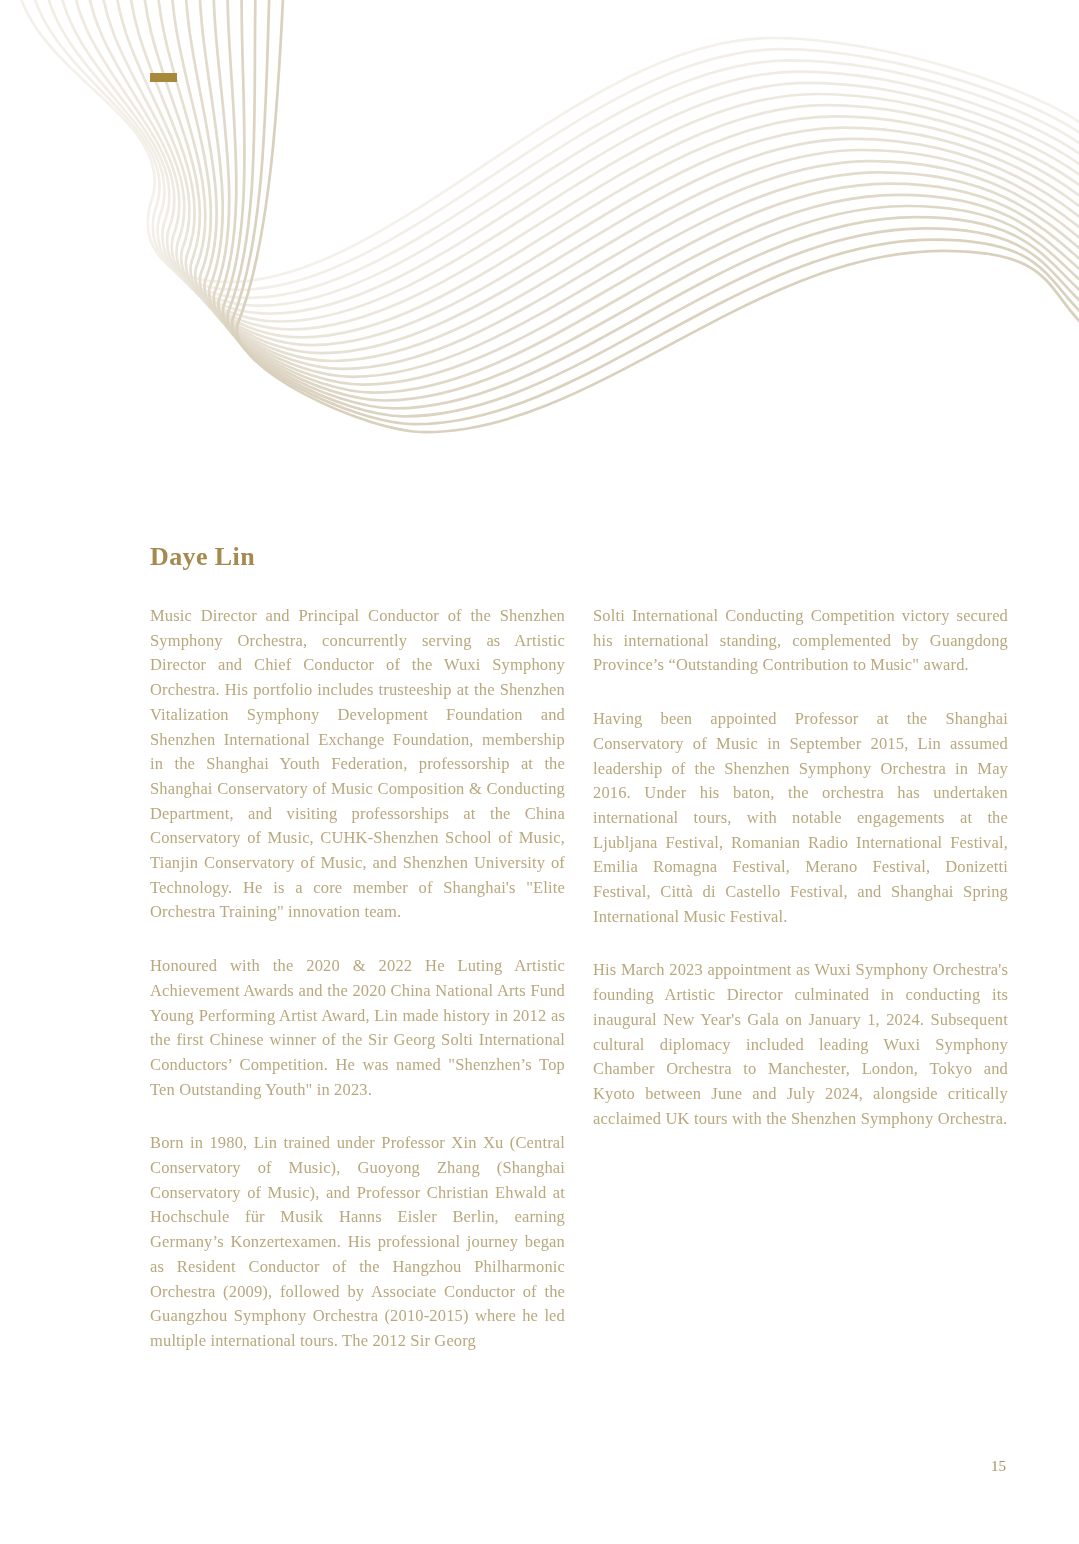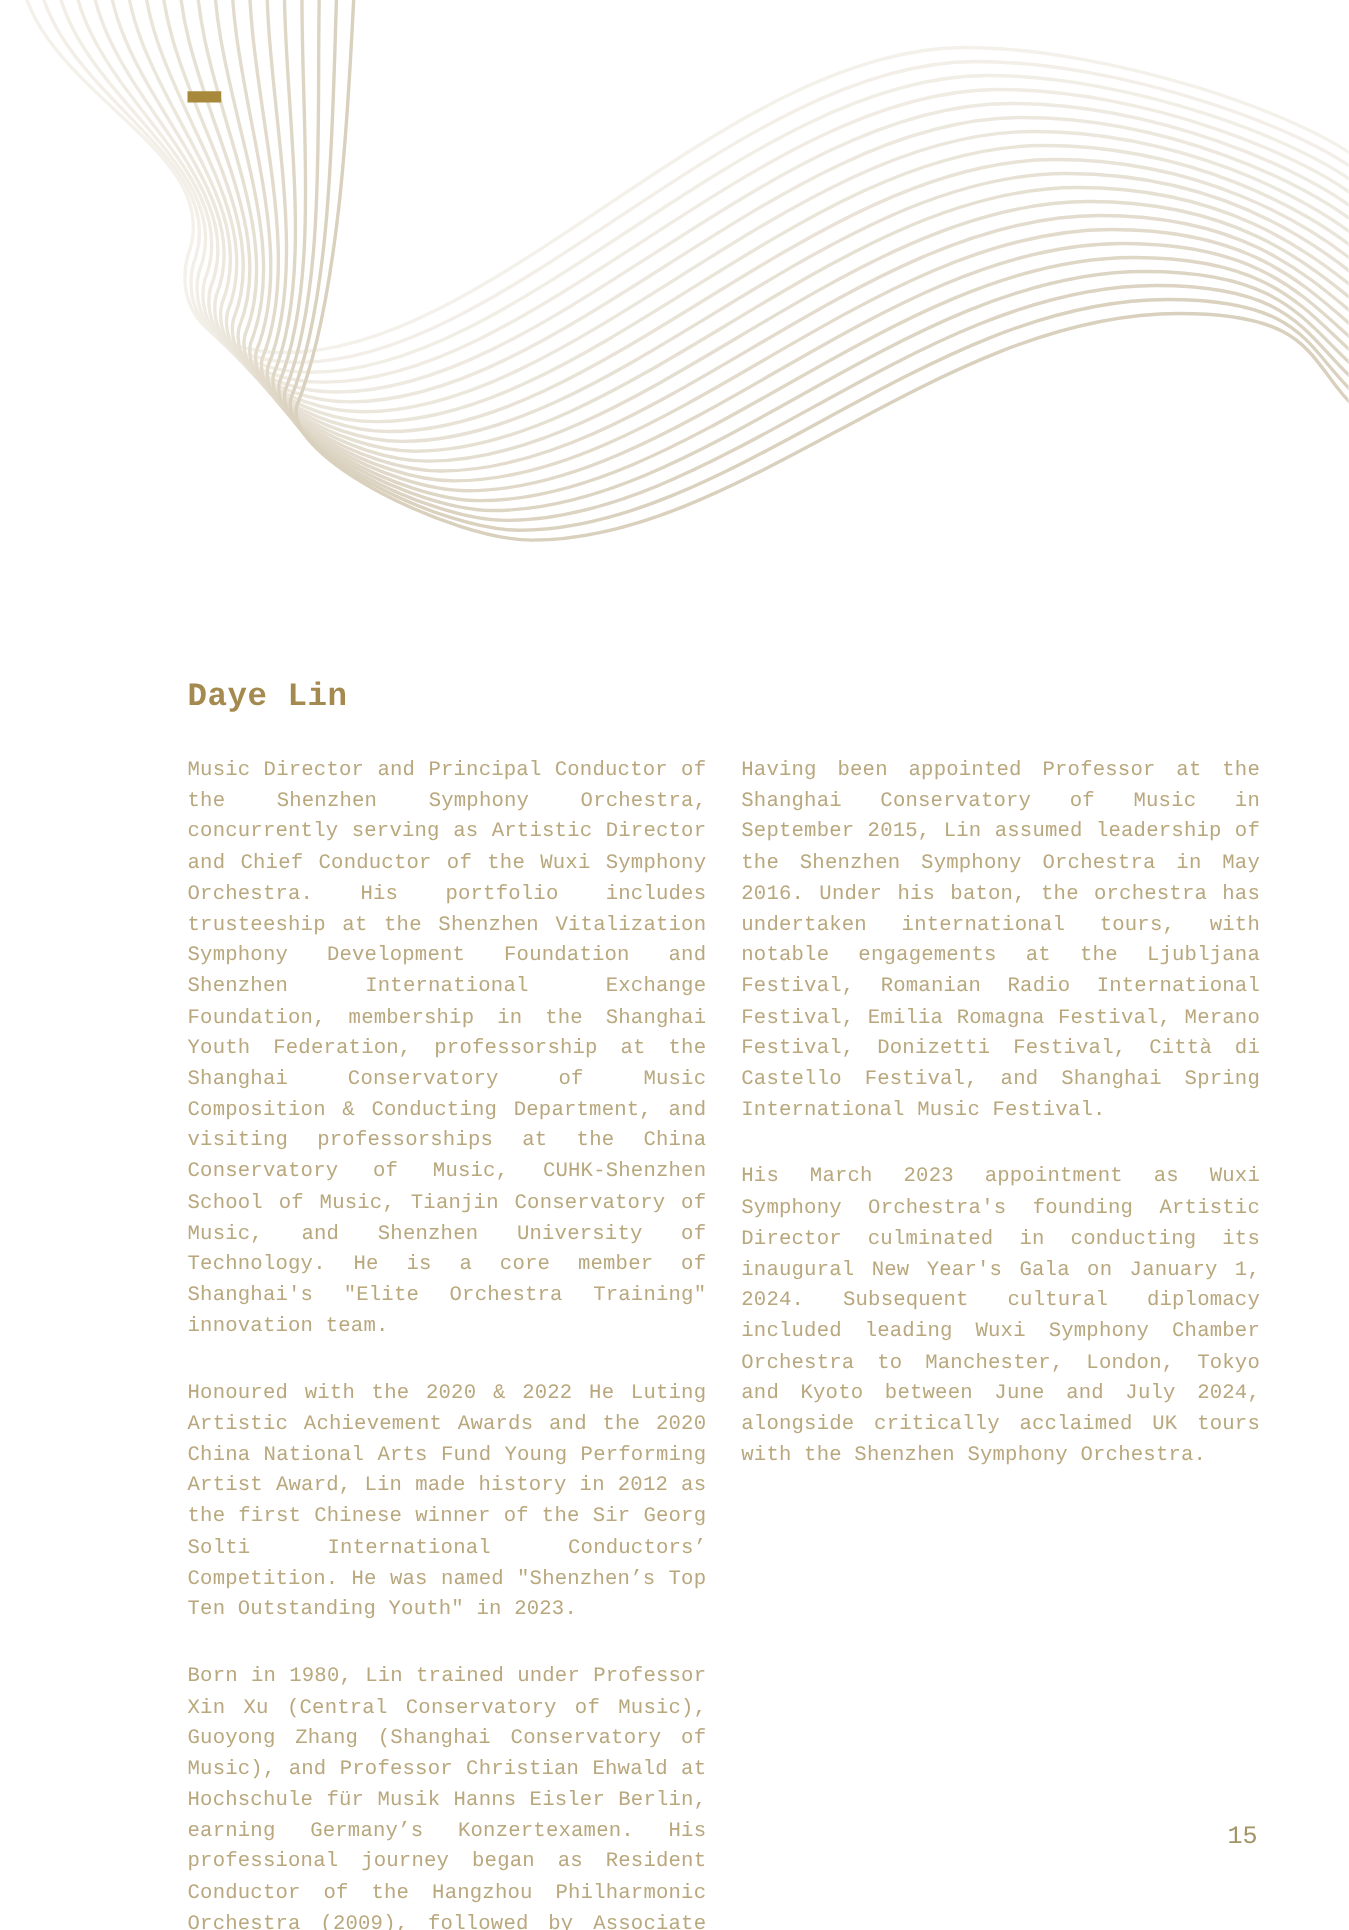--- a/index.html
+++ b/index.html
@@ -7,21 +7,21 @@
     padding: 0;
     background: #ffffff;
   }
   .page {
     position: relative;
     width: 1079px;
     height: 1544px;
     margin: 0 auto;
     background: var(--background, #ffffff);
     overflow: hidden;
-    font-family: Liberation Mono, monospace;
+    font-family: Liberation Serif, serif;
   }
   .wave {
     position: absolute;
     top: 0;
     left: 0;
     width: 1079px;
     height: 560px;
     pointer-events: none;
   }
   .accent-dash {
@@ -59,21 +59,21 @@
     font-size: 16.5px;
     line-height: 24.7px;
     text-align: justify;
     letter-spacing: 0.15px;
     color: var(--body-text, #b9a87e);
   }
   .page-number {
     position: absolute;
     right: 73px;
     top: 1458px;
-    font-size: 20px;
+    font-size: 15px;
     color: var(--page-number, #a29467);
   }
 </style>
 </head>
 <body>
 
 <div class="page">
 
   <svg class="wave" viewBox="0 0 1079 560" xmlns="http://www.w3.org/2000/svg">
       <path d="M 15 -40 C 10 70, 186 115, 150 205 C 140 247, 166 282, 228 282 C 396 282, 582 38, 772 38 C 887 38, 1045 92, 1090 130" fill="none" stroke="rgb(244,241,234)" stroke-width="2.7"></path>
@@ -102,20 +102,21 @@
 
   <h1 class="title">Daye Lin</h1>
 
   <div class="columns">
     <div class="col">
         <p>Music Director and Principal Conductor of the Shenzhen Symphony Orchestra, concurrently serving as Artistic Director and Chief Conductor of the Wuxi Symphony Orchestra. His portfolio includes trusteeship at the Shenzhen Vitalization Symphony Development Foundation and Shenzhen International Exchange Foundation, membership in the Shanghai Youth Federation, professorship at the Shanghai Conservatory of Music Composition &amp; Conducting Department, and visiting professorships at the China Conservatory of Music, CUHK-Shenzhen School of Music, Tianjin Conservatory of Music, and Shenzhen University of Technology. He is a core member of Shanghai's "Elite Orchestra Training" innovation team.</p>
         <p>Honoured with the 2020 &amp; 2022 He Luting Artistic Achievement Awards and the 2020 China National Arts Fund Young Performing Artist Award, Lin made history in 2012 as the first Chinese winner of the Sir Georg Solti International Conductors’ Competition. He was named "Shenzhen’s Top Ten Outstanding Youth" in 2023.</p>
         <p>Born in 1980, Lin trained under Professor Xin Xu (Central Conservatory of Music), Guoyong Zhang (Shanghai Conservatory of Music), and Professor Christian Ehwald at Hochschule für Musik Hanns Eisler Berlin, earning Germany’s Konzertexamen. His professional journey began as Resident Conductor of the Hangzhou Philharmonic Orchestra (2009), followed by Associate Conductor of the Guangzhou Symphony Orchestra (2010-2015) where he led multiple international tours. The 2012 Sir Georg</p>
       </div>
     <div class="col">
+        <p>Solti International Conducting Competition victory secured his international standing, complemented by Guangdong Province’s “Outstanding Contribution to Music" award.</p>
         <p>Having been appointed Professor at the Shanghai Conservatory of Music in September 2015, Lin assumed leadership of the Shenzhen Symphony Orchestra in May 2016. Under his baton, the orchestra has undertaken international tours, with notable engagements at the Ljubljana Festival, Romanian Radio International Festival, Emilia Romagna Festival, Merano Festival, Donizetti Festival, Città di Castello Festival, and Shanghai Spring International Music Festival.</p>
         <p>His March 2023 appointment as Wuxi Symphony Orchestra's founding Artistic Director culminated in conducting its inaugural New Year's Gala on January 1, 2024. Subsequent cultural diplomacy included leading Wuxi Symphony Chamber Orchestra to Manchester, London, Tokyo and Kyoto between June and July 2024, alongside critically acclaimed UK tours with the Shenzhen Symphony Orchestra.</p>
       </div>
   </div>
 
   <div class="page-number">15</div>
 
 </div>
 
 </body></html>

